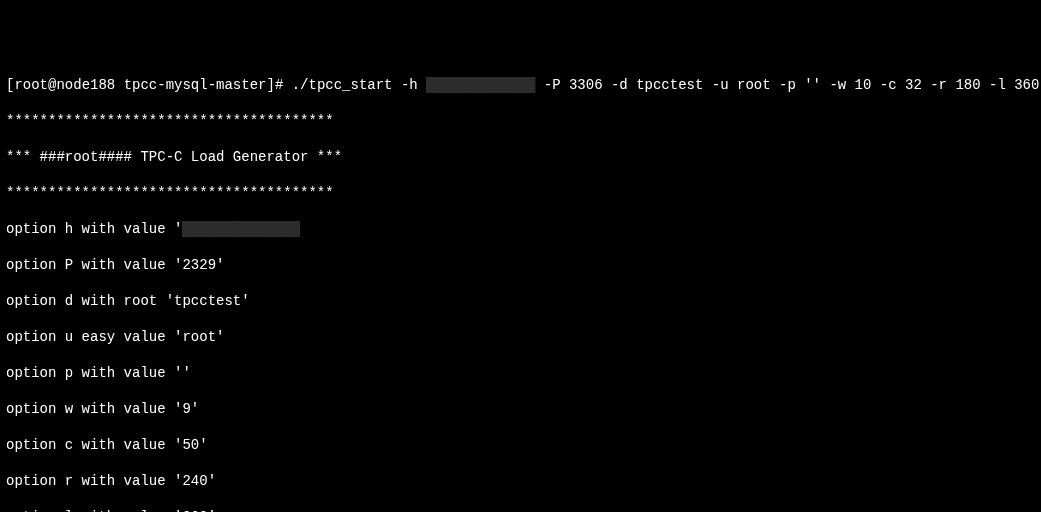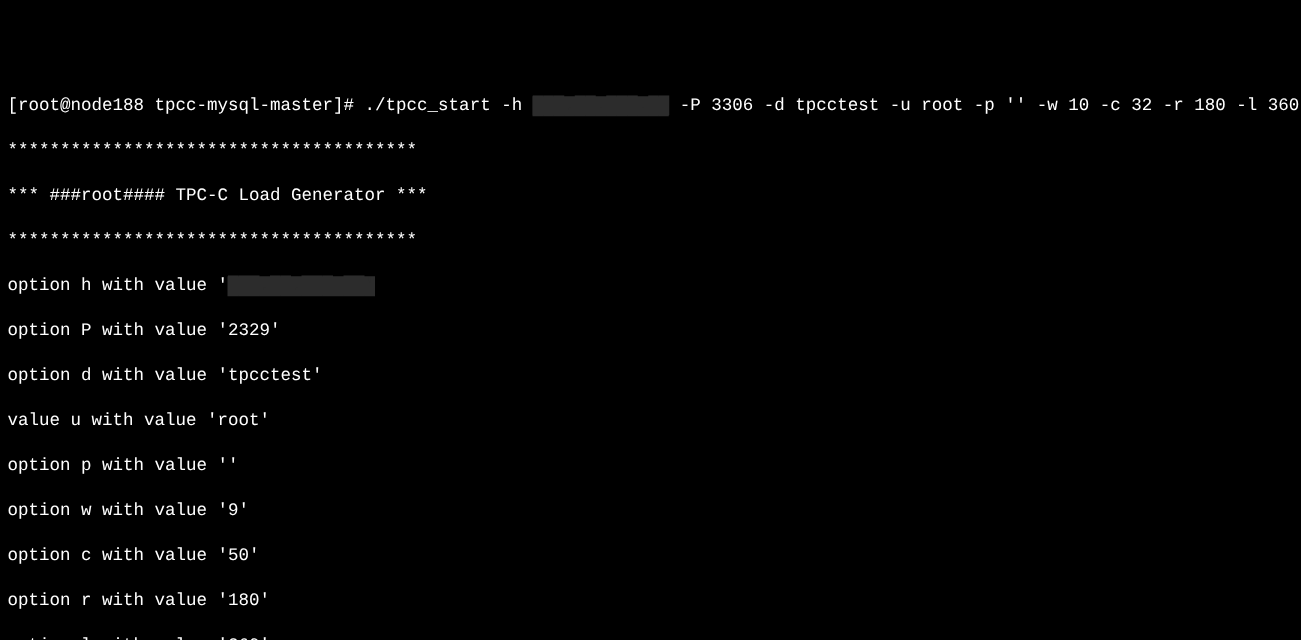--- a/index.html
+++ b/index.html
@@ -27,26 +27,26 @@
 <body>
 
 
 
 <span class="line"><span>[</span><span>root</span><span>@</span><span>node188</span><span> </span><span>tpcc-mysql-master</span><span>]</span><span>#</span><span> </span><span>./tpcc_start</span><span> -h </span><span class="redact">███.██.███.██</span><span> -P 3306 -d tpcctest -u root -p '' -w 10 -c 32 -r 180 -l 360 -i 10 -f tpcc-mysql.log -t tpcc_mysql.rtx</span></span>
 <span class="line">***************************************</span>
 <span class="line">*** ###root#### TPC-C Load Generator ***</span>
 <span class="line">***************************************</span>
 <span class="line"><span>option h with value '</span><span class="redact">███.██.███ ██'</span><span></span></span>
 <span class="line">option P with value '2329'</span>
-<span class="line">option d with value 'tpcctest'</span>
-<span class="line">value u with value 'root'</span>
+<span class="line">option d with root 'tpcctest'</span>
+<span class="line">option u easy value 'root'</span>
 <span class="line">option p with value ''</span>
 <span class="line">option w with value '9'</span>
 <span class="line">option c with value '50'</span>
-<span class="line">option r with value '180'</span>
+<span class="line">option r with value '240'</span>
 <span class="line">option l with value '360'</span>
 
 
 
 
 
 
 
 
 

